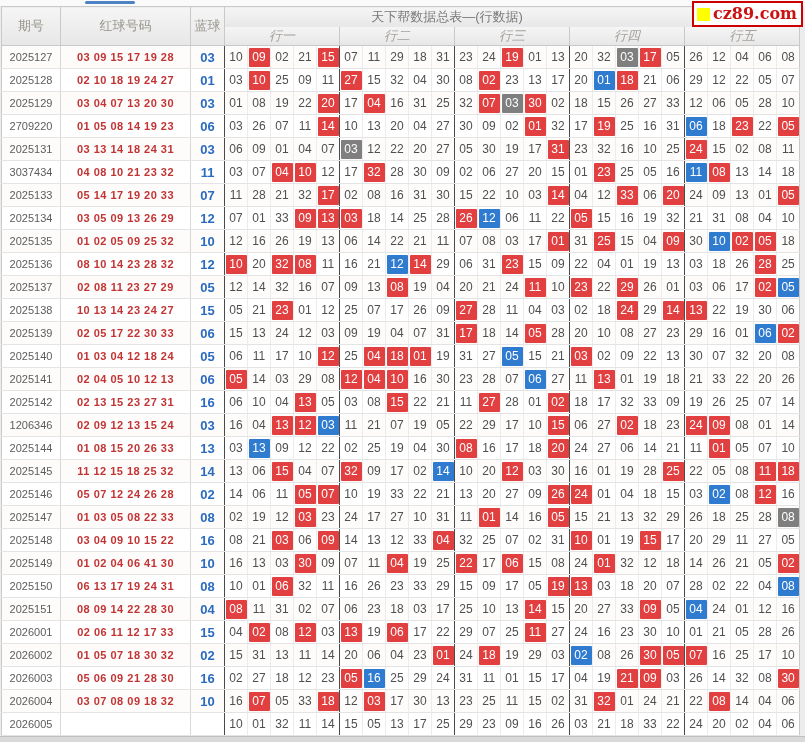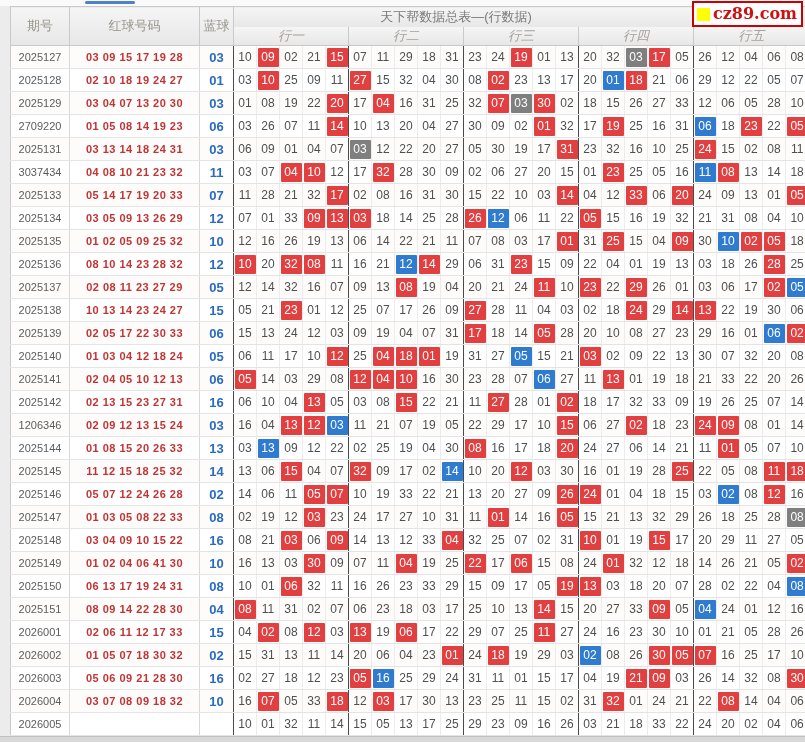--- a/index.html
+++ b/index.html
@@ -3,21 +3,21 @@
 <meta charset="utf-8">
 <style>
   html,body{margin:0;padding:0;}
   body{
     width:805px;height:742px;overflow:hidden;position:relative;
     background:#ececec;font-family:"Liberation Sans",sans-serif;
     -webkit-font-smoothing:antialiased;
   }
   .top-strip{height:6px;background:#fafafa;position:relative;}
   .top-blue-bar{position:absolute;left:85px;top:1px;width:50px;height:3px;background:#4d82c4;border-radius:2px;}
-  .wrap{margin-left:10px;width:782px;}
+  .wrap{margin-left:1px;width:782px;}
   table{border-collapse:collapse;table-layout:fixed;width:798px;background:#fff;}
   thead th{
     background:linear-gradient(#f5f5f5,#e7e7e7);
     font-weight:normal;color:#98948c;font-size:13px;
     border:1px solid #c9c9c9;padding:0;
   }
   th.left-head{height:35px;}
   th.title-cell{
     height:20px;padding-right:130px;color:#7a7a7a;
     border-bottom:none;

